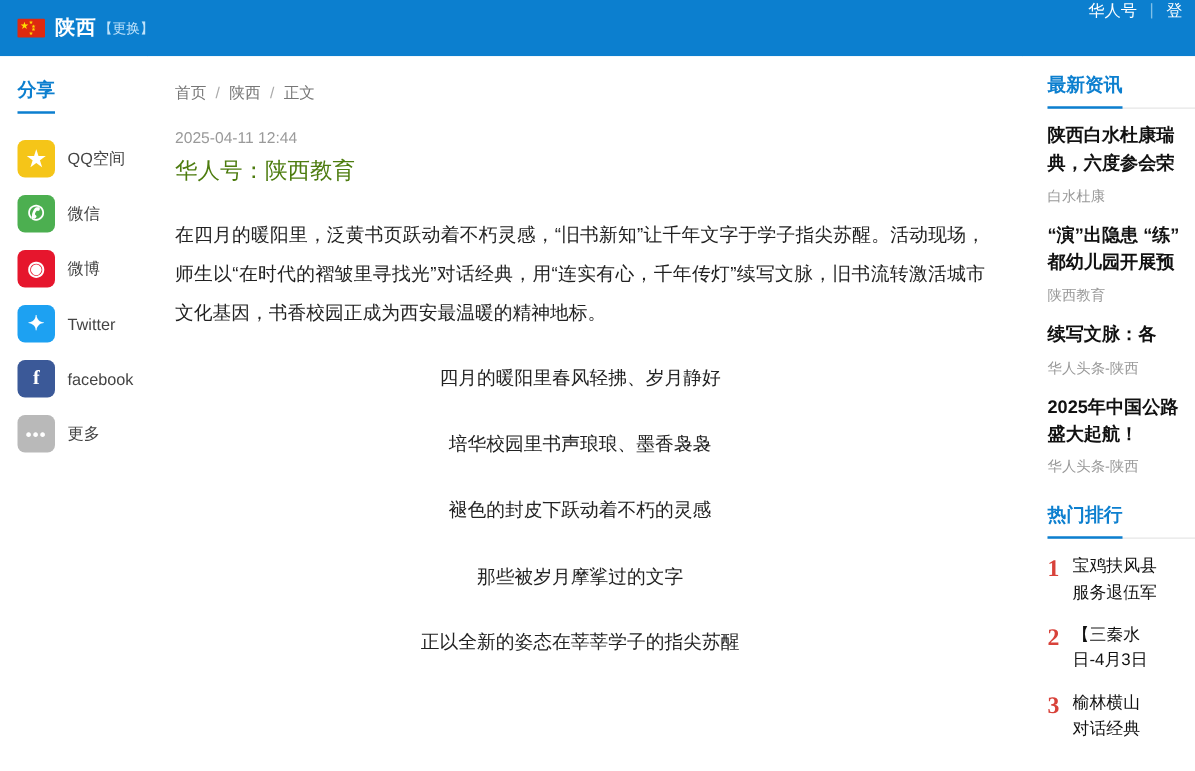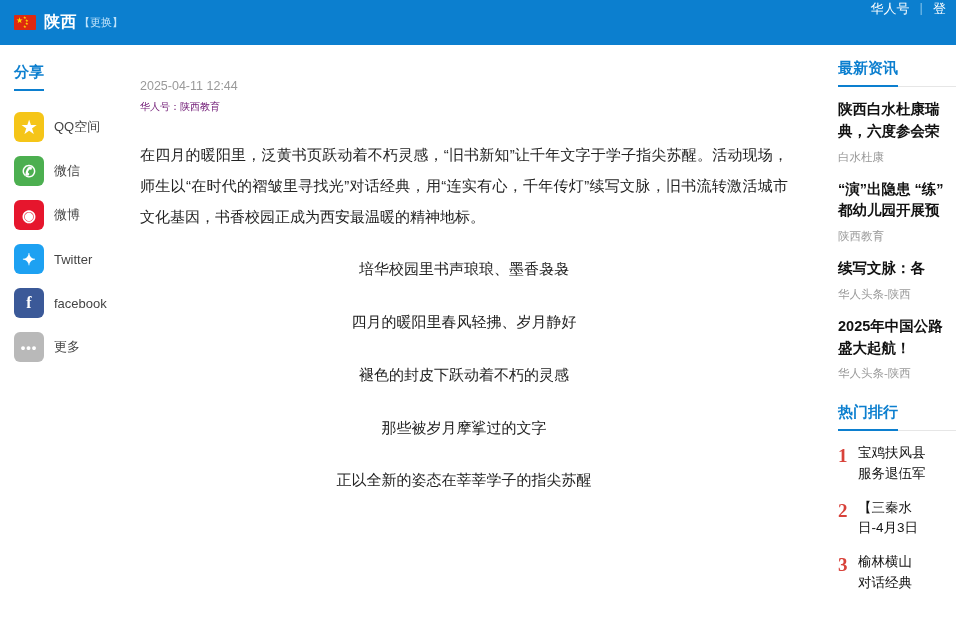--- a/index.html
+++ b/index.html
@@ -85,21 +85,21 @@
   }
   .crumb { font-size:12.5px; color:#777; margin: 7px 0 0 0; }
   .crumb a { color:#777; text-decoration:none; }
   .crumb .sep { color:#aaa; margin:0 4px; }
   .headline {
     margin: 18px 0 0 0;
     font-size: 26px; line-height: 1.35; color:#111; font-weight:700;
     letter-spacing: 0.5px;
   }
   .meta-date { margin-top: 20px; font-size:12.5px; color:#9a9a9a; }
-  .meta-src { margin-top: 7px; font-size:10px; color:#701a75; }
+  .meta-src { margin-top: 7px; font-size:18px; color:#4d7c0f; }
   .body-p {
     margin-top: 26px; font-size:15px; line-height: 2.05; color:#222;
     text-align: justify;
   }
   .poem {
     margin-top: 22px; font-size:15px; line-height: 2.05; color:#222;
     text-align:center;
   }
   .poem div { margin-top: 22px; }
   .poem div:first-child { margin-top: 0; }
@@ -196,30 +196,37 @@
 
       <div class="share-item">
         <span class="share-ico ico-more">•••</span>
         <span class="share-label">更多</span>
       </div>
 
     </div>
   </div>
 
   <div class="main">
+    <div class="crumb">
+      <a href="#">首页</a>
+      <span class="sep">/</span>
+      <a href="#">陕西</a>
+      <span class="sep">/</span>
+      <span>正文</span>
+    </div>
 
 
     <div class="meta-date">2025-04-11 12:44</div>
     <div class="meta-src">华人号：陕西教育</div>
 
     <p class="body-p">在四月的暖阳里，泛黄书页跃动着不朽灵感，“旧书新知”让千年文字于学子指尖苏醒。活动现场，师生以“在时代的褶皱里寻找光”对话经典，用“连实有心，千年传灯”续写文脉，旧书流转激活城市文化基因，书香校园正成为西安最温暖的精神地标。</p>
 
     <div class="poem">
+      <div>四月的暖阳里春风轻拂、岁月静好</div>
       <div>培华校园里书声琅琅、墨香袅袅</div>
-      <div>四月的暖阳里春风轻拂、岁月静好</div>
       <div>褪色的封皮下跃动着不朽的灵感</div>
       <div>那些被岁月摩挲过的文字</div>
       <div>正以全新的姿态在莘莘学子的指尖苏醒</div>
     </div>
 
   </div>
 
   <div class="rail">
     <div class="rail-title">最新资讯</div>
     <div class="rail-divider"></div>

